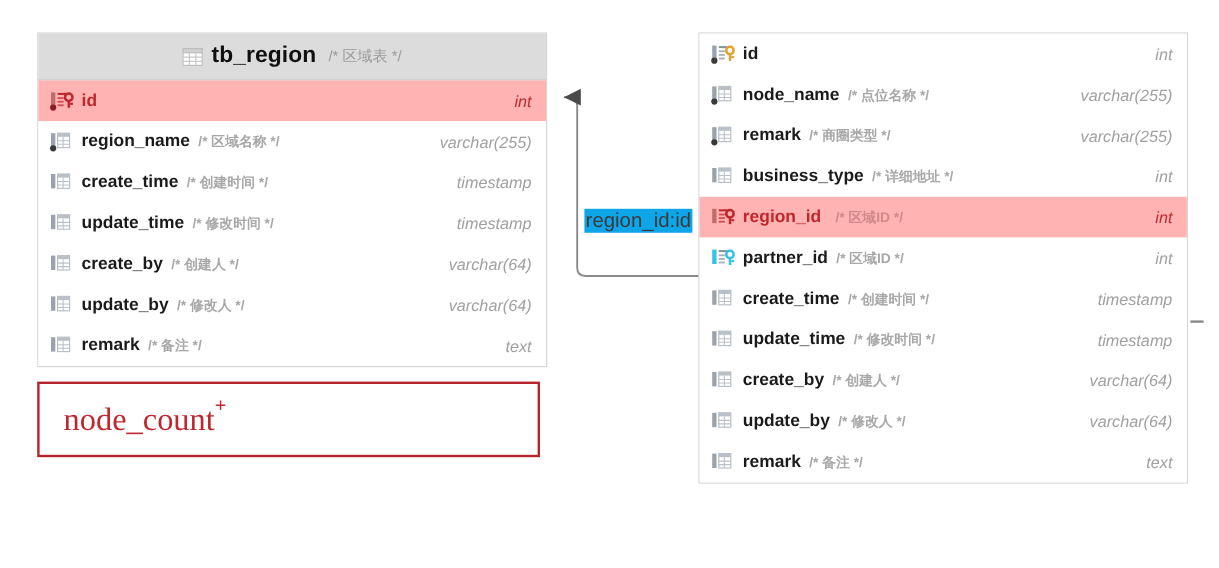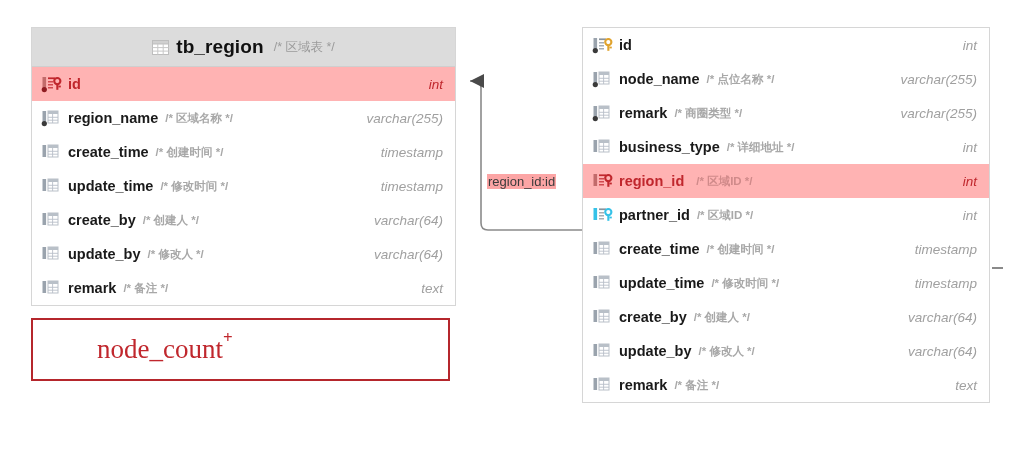--- a/index.html
+++ b/index.html
@@ -71,34 +71,34 @@
   .annot-box{
     position:absolute;
     border:2.5px solid #b5262c;
     background:#ffffff;
     box-sizing:border-box;
     display:flex;align-items:center;
   }
   .annot-text{
     font-family:"Liberation Serif","DejaVu Serif",serif;
     font-size:27px;color:#c0272d;padding-left:20px;
-    position:relative;white-space:nowrap;margin-left:44px;
+    position:relative;white-space:nowrap;
   }
   .annot-sup{
     font-family:"Liberation Serif","DejaVu Serif",serif;
     font-size:17px;font-weight:bold;color:#c0272d;
     vertical-align:super;line-height:0;position:relative;top:-5px;left:0px;
   }
 
   
   .rel-svg{position:absolute;left:0;top:0;pointer-events:none;}
   .rel-label{
     position:absolute;
-    font-size:13px;color:#3b3b3b;white-space:nowrap;
-    background:#fca5a5;padding:0 1px;
+    font-size:17px;color:#3b3b3b;white-space:nowrap;
+    background:#0ea5e9;padding:0 1px;
   }
   .edge-stub{
     position:absolute;background:#8a8a8a;
   }
 </style>
 </head>
 <body>
 
 <div class="canvas">
 

